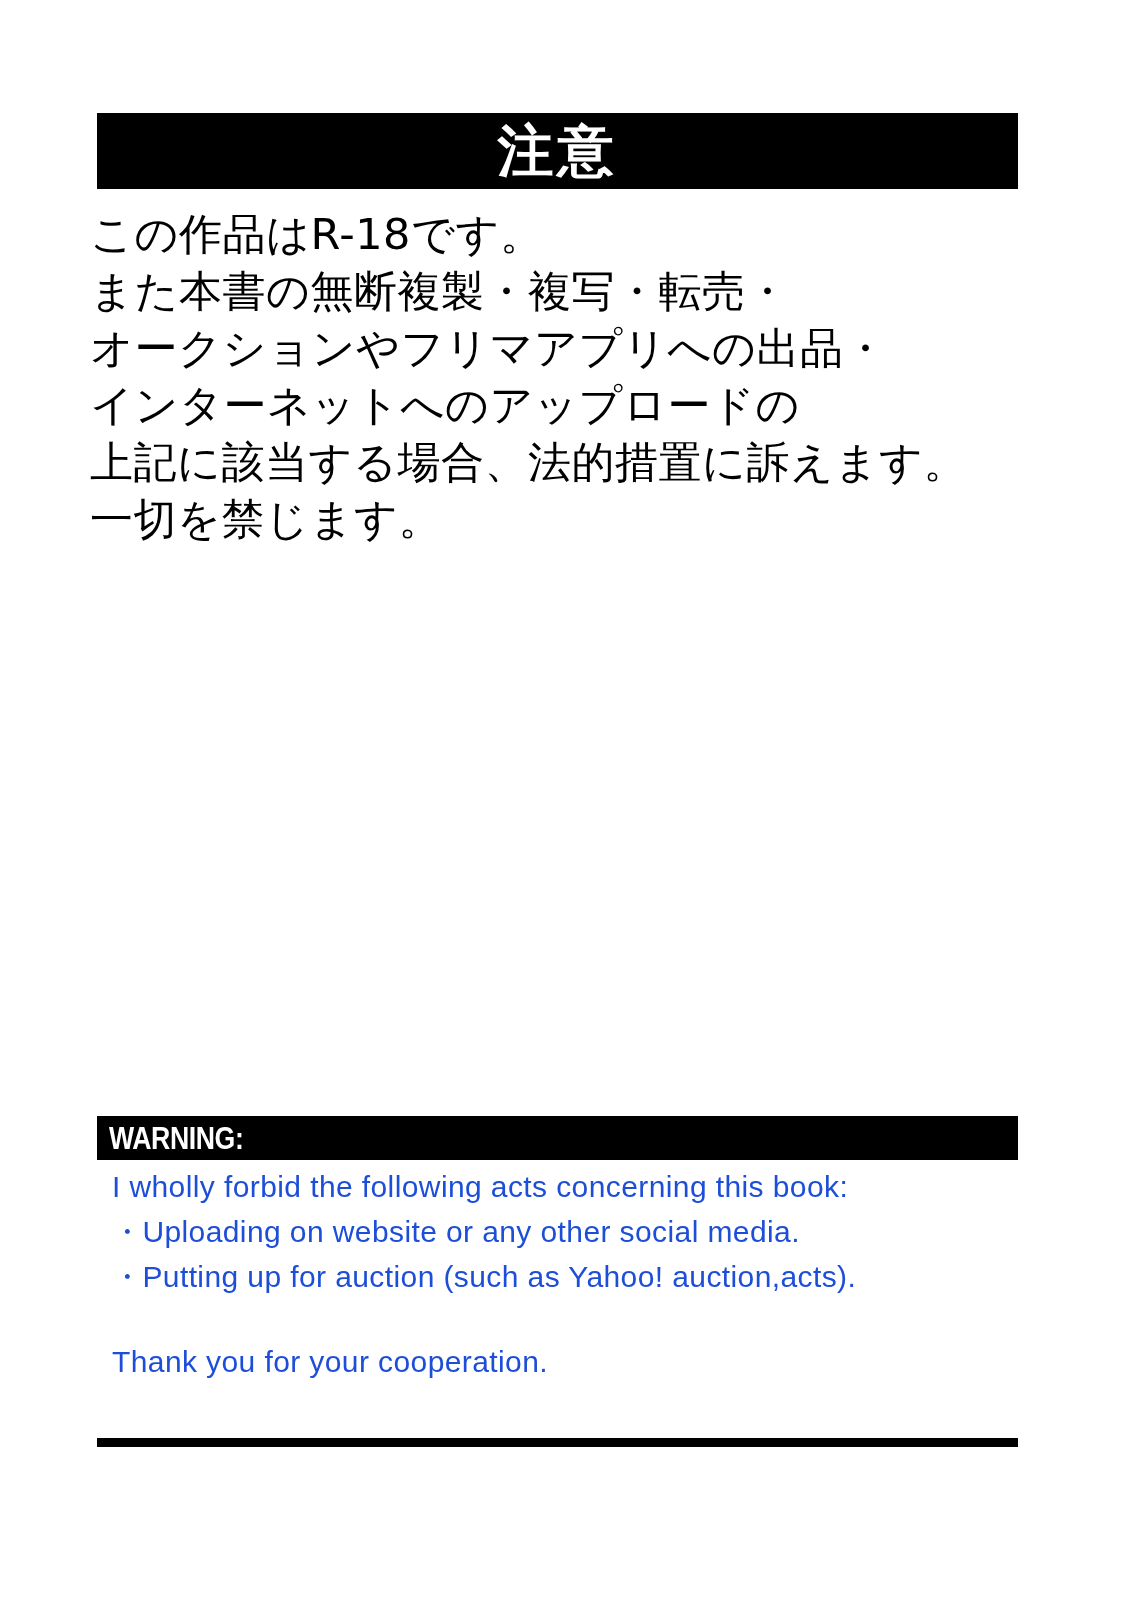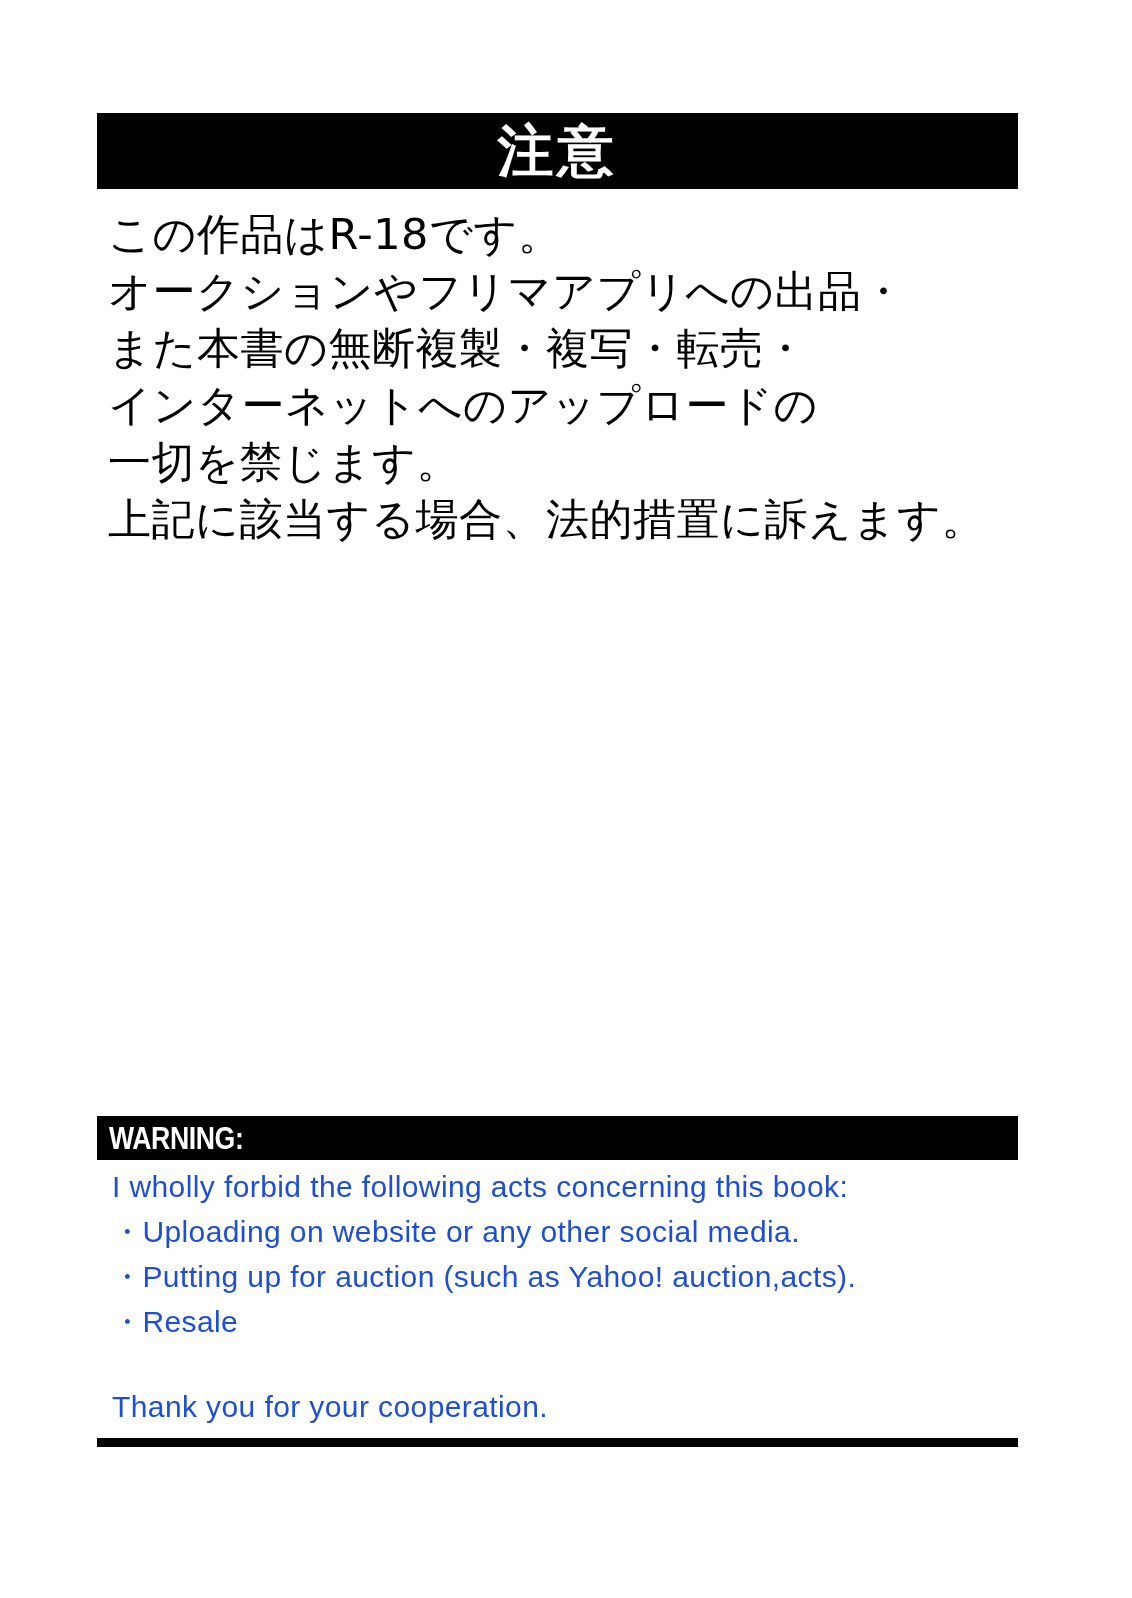--- a/index.html
+++ b/index.html
@@ -40,21 +40,21 @@
     color: #ffffff;
     font-family: "DejaVu Sans", sans-serif;
     font-weight: bold;
     font-size: 56px;
     letter-spacing: 4px;
     line-height: 1;
   }
 
   .jp-body {
     position: absolute;
-    left: 108px;
+    left: 90px;
     top: 206px;
     width: 930px;
   }
   .jp-line {
     font-family: "DejaVu Sans", sans-serif;
     font-size: 43px;
     line-height: 57px;
     letter-spacing: 0.5px;
     white-space: nowrap;
     color: #000000;
@@ -114,35 +114,34 @@
 <body>
 
 <div class="page">
 
   <div class="jp-banner">
     <span class="jp-banner-text">注意</span>
   </div>
 
   <div class="jp-body">
     <div class="jp-line">この作品はR-18です。</div>
+    <div class="jp-line">また本書の無断複製・複写・転売・</div>
     <div class="jp-line">オークションやフリマアプリへの出品・</div>
-    <div class="jp-line">また本書の無断複製・複写・転売・</div>
     <div class="jp-line">インターネットへのアップロードの</div>
+    <div class="jp-line">上記に該当する場合、法的措置に訴えます。</div>
     <div class="jp-line">一切を禁じます。</div>
-    <div class="jp-line">上記に該当する場合、法的措置に訴えます。</div>
   </div>
 
   <div class="en-banner">
     <span class="en-banner-text">WARNING:</span>
   </div>
 
   <div class="en-body">
     <div class="en-line">I wholly forbid the following acts concerning this book:</div>
     <div class="en-line">・Uploading on website or any other social media.</div>
     <div class="en-line">・Putting up for auction (such as Yahoo! auction,acts).</div>
-    <div class="en-line">・Resale</div>
     <div class="en-gap"></div>
     <div class="en-line">Thank you for your cooperation.</div>
   </div>
 
   <div class="bottom-rule"></div>
 
 </div>
 
 </body></html>

